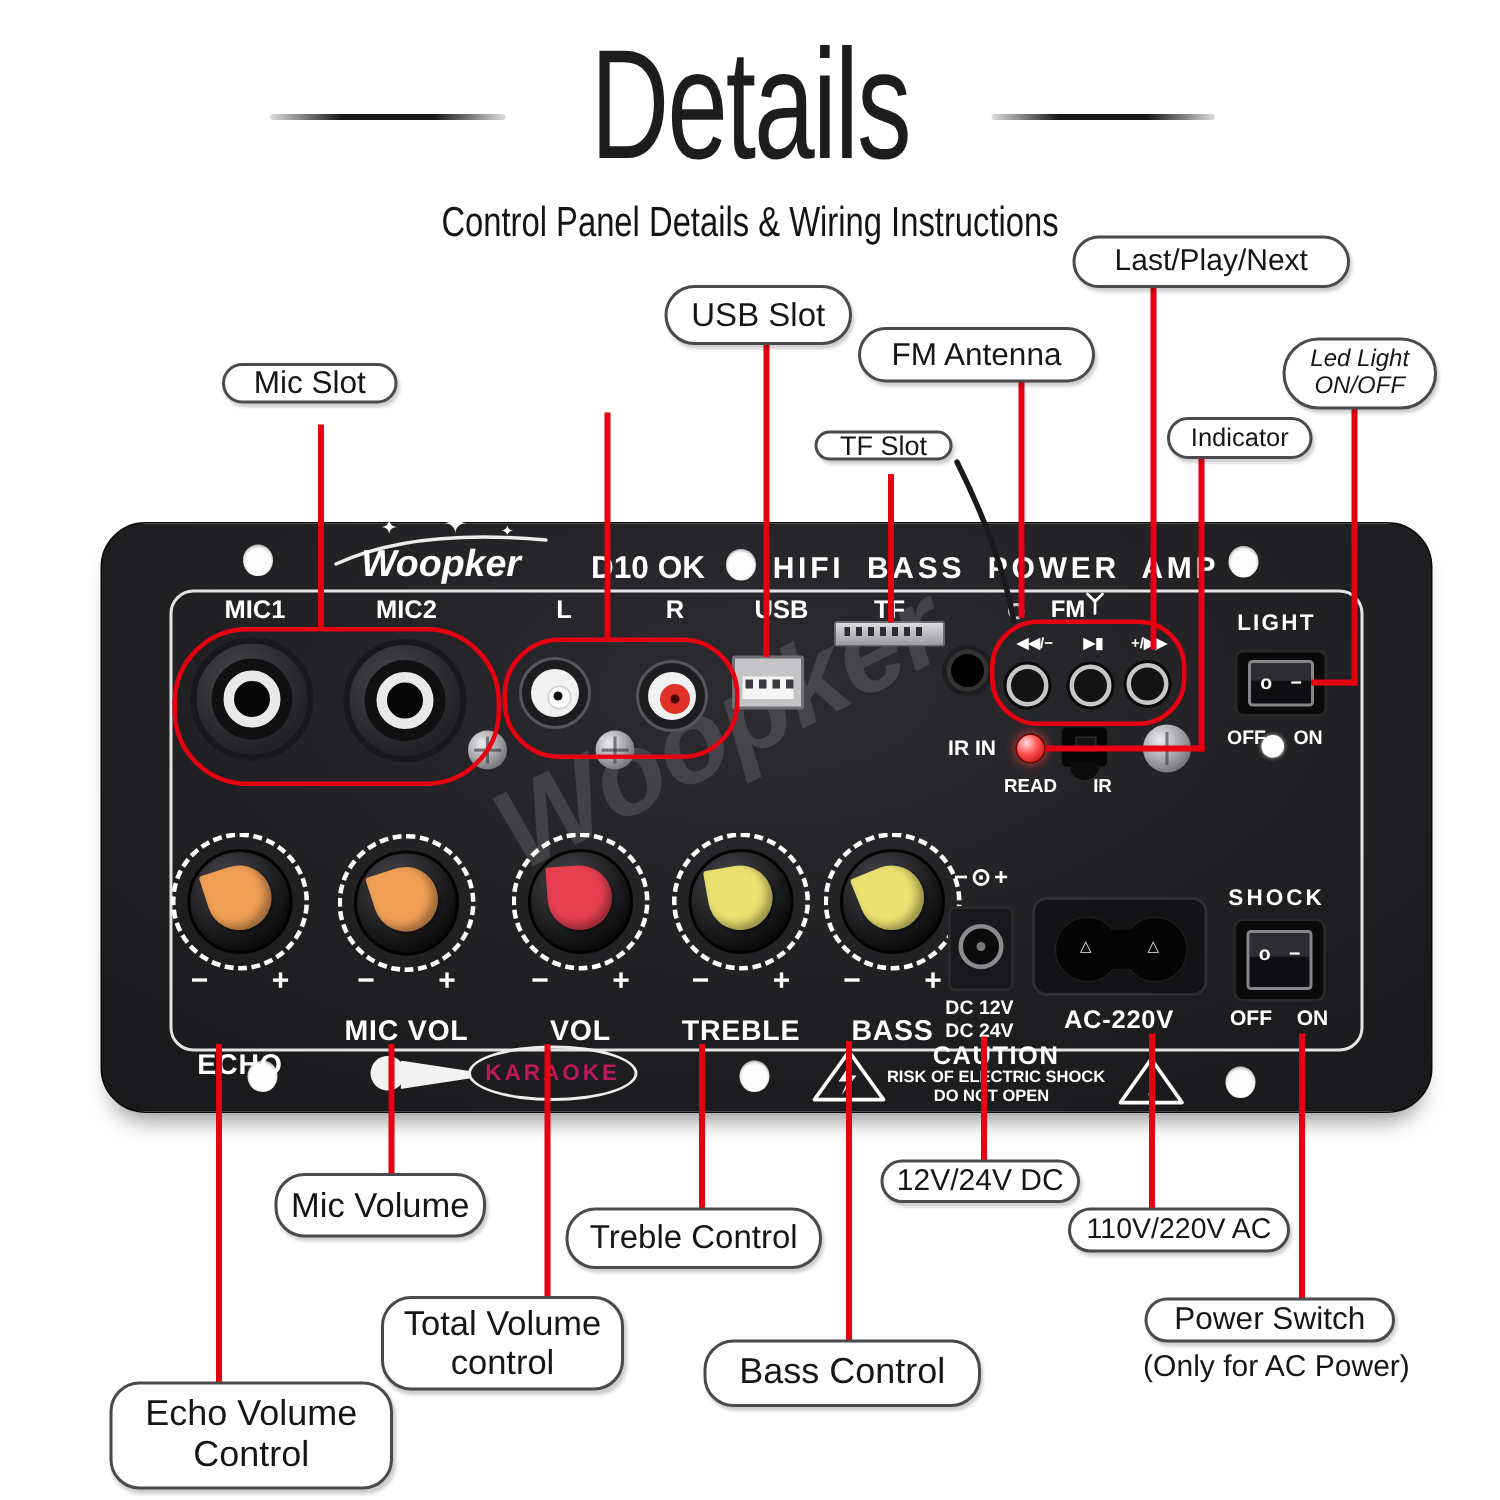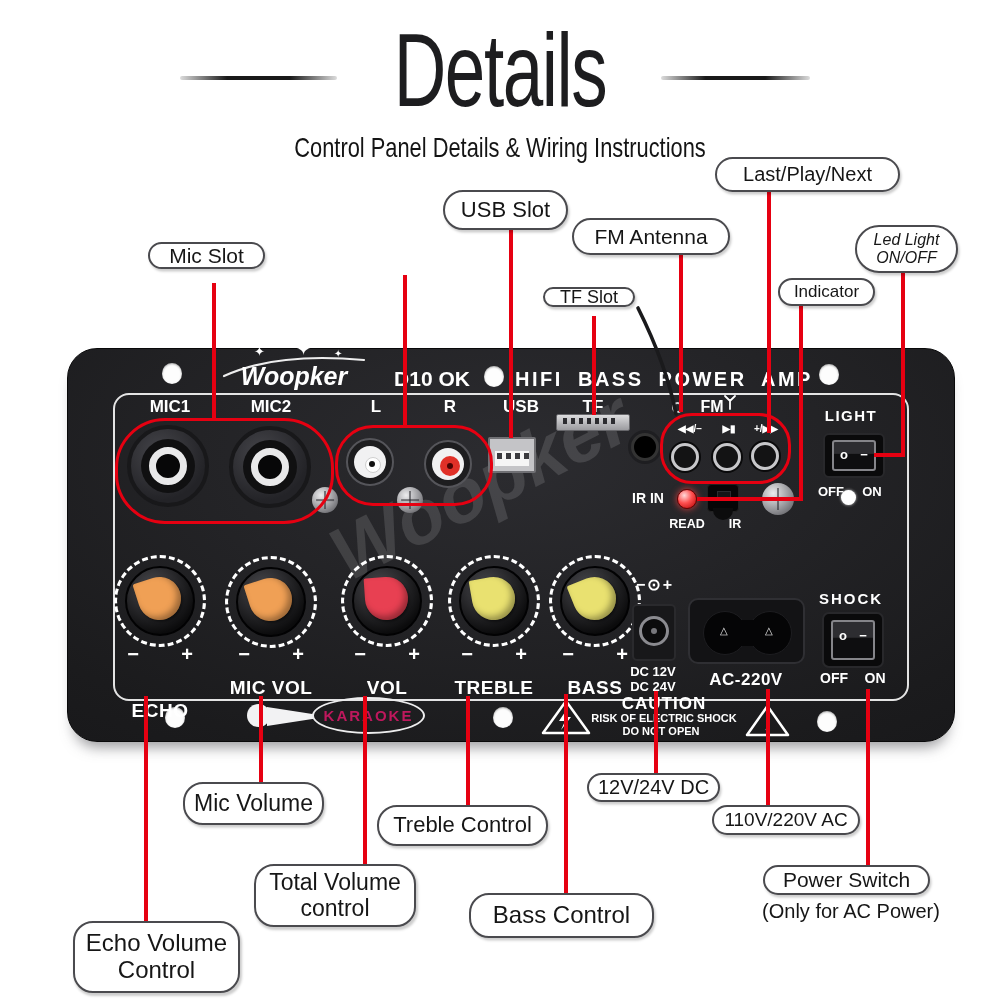--- a/index.html
+++ b/index.html
@@ -148,21 +148,21 @@
   <div class="pill" style="left:183px;top:782px;width:141px;height:43px;font-size:23px;">
       <span>Mic Volume</span>
     </div>
   <div class="pill" style="left:377px;top:805px;width:171px;height:41px;font-size:22px;">
       <span>Treble Control</span>
     </div>
   <div class="pill" style="left:254px;top:864px;width:162px;height:63px;font-size:23px;">
     <span>Total Volume</span>
       <span>control</span>
   </div>
-  <div class="pill" style="left:73px;top:921px;width:167px;height:72px;font-size:24px;">
+  <div class="pill" style="left:73px;top:921px;width:189px;height:72px;font-size:24px;">
     <span>Echo Volume</span>
       <span>Control</span>
   </div>
   <div class="pill" style="left:469px;top:893px;width:185px;height:45px;font-size:24px;">
       <span>Bass Control</span>
     </div>
   <div class="pill" style="left:587px;top:773px;width:133px;height:29px;font-size:20px;border-radius:15px;">
       <span>12V/24V DC</span>
     </div>
   <div class="pill" style="left:712px;top:805px;width:148px;height:30px;font-size:19px;border-radius:15px;">

